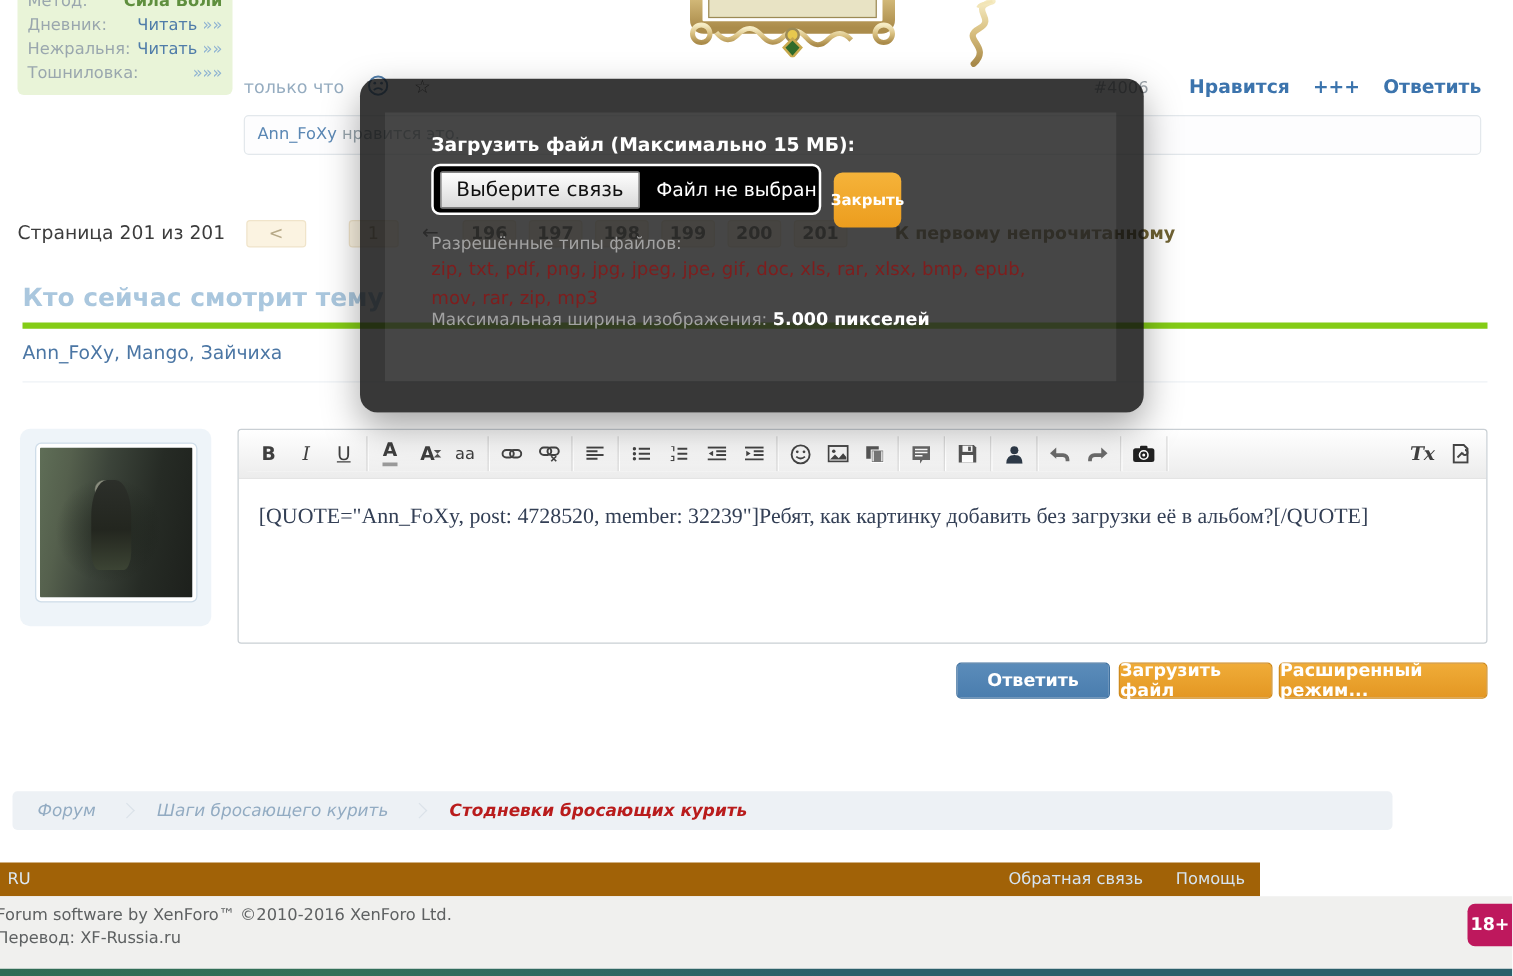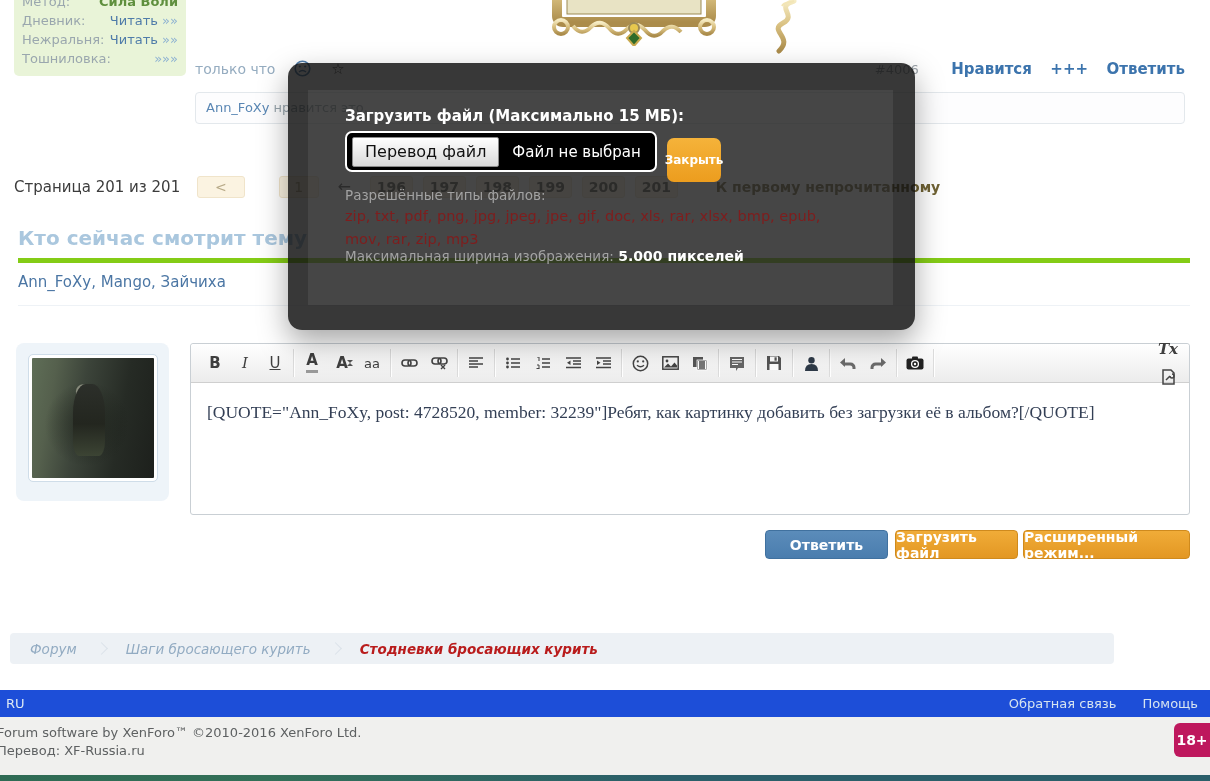--- a/index.html
+++ b/index.html
@@ -78,21 +78,21 @@
   .tb-b{font-weight:bold;}
   .tb-i{font-style:italic;font-family:"DejaVu Serif",serif;}
   .tb-u{text-decoration:underline;}
   .tb-color{font-weight:bold;border-bottom:3px solid #9a9a9a;line-height:14px;height:17px;}
   .tb-size{font-weight:bold;position:relative;}
   .tb-size::after{content:"";position:absolute;right:-5px;top:6px;border:3px solid transparent;
                   border-bottom-color:#555;}
   .tb-size::before{content:"";position:absolute;right:-5px;bottom:6px;border:3px solid transparent;
                   border-top-color:#555;}
   .tb-font{font-size:13px;}
-  .tb-right{margin-left:auto;display:flex;flex-direction:column;}
+  .tb-right{margin-left:auto;display:flex;}
   .tb-tx{font-family:"DejaVu Serif",serif;font-style:italic;font-weight:bold;}
   .ed-body{padding:14px 16px;font-family:"Liberation Serif","DejaVu Serif",serif;
            font-size:17.5px;color:#333f55;line-height:30px;cursor:text;height:110px;}
 
   
   .btnrow{position:absolute;left:190px;top:530px;width:1000px;height:30px;}
   .btn{position:absolute;top:0;height:29px;border-radius:4px;color:#fff;font-size:14px;
        font-weight:bold;display:flex;align-items:center;justify-content:center;cursor:pointer;
        box-sizing:border-box;}
   .btn-blue{left:575px;width:123px;background:linear-gradient(#5b8cba,#4a7dae);border:1px solid #40719f;}
@@ -101,21 +101,21 @@
 
   
   .breadcrumb{position:absolute;left:10px;top:633px;width:1104px;height:31px;background:#edf1f5;
               border-radius:4px;display:flex;align-items:center;font-size:13.5px;font-style:italic;}
   .bc-item{color:#92abc2;padding:0 20px;cursor:pointer;}
   .bc-item.bc-last{color:#b91c1c;font-weight:bold;}
   .bc-sep{width:8px;height:8px;border-top:1px solid #dbe2e9;border-right:1px solid #dbe2e9;
           transform:rotate(45deg);}
 
   
-  .langbar{position:absolute;left:0;top:690px;width:1210px;height:27px;background:#1d4ed8;
+  .langbar{position:absolute;left:0;top:690px;width:1008px;height:27px;background:#a16207;
            font-size:13px;line-height:27px;}
   .lb-lang{color:#dce8f3;margin-left:6px;cursor:pointer;}
   .lb-links{position:absolute;right:12px;top:0;}
   .lb-link{color:#d6e4f0;margin-left:22px;cursor:pointer;}
   .footer{position:absolute;left:0;top:717px;width:1210px;height:58px;background:#f0f0ee;
           font-size:13px;color:#5e6162;}
   .ft-line1{position:absolute;left:-3px;top:8px;}
   .ft-line2{position:absolute;left:-3px;top:26px;}
   .age{position:absolute;right:0px;top:6px;width:36px;height:34px;background:#be185d;
        border-radius:6px 0 0 6px;color:#fff;font-weight:bold;font-size:14px;
@@ -429,21 +429,21 @@
     <div class="ft-line1">Forum software by XenForo™ ©2010-2016 XenForo Ltd.</div>
     <div class="ft-line2">Перевод: XF-Russia.ru</div>
     <div class="age">18+</div>
   </div>
   <div class="tealbar"></div>
 
   <div class="dialog">
     <div class="dlg-inner"></div>
     <div class="dlg-title">Загрузить файл (Максимально 15 МБ):</div>
     <div class="dlg-file">
-      <span class="dlg-choose">Перевод файл</span>
+      <span class="dlg-choose">Выберите связь</span>
       <span class="dlg-nofile">Файл не выбран</span>
     </div>
     <div class="dlg-close">Закрыть</div>
     <div class="dlg-grey dlg-allowed-label">Разрешённые типы файлов:</div>
     <div class="dlg-allowed">zip, txt, pdf, png, jpg, jpeg, jpe, gif, doc, xls, rar, xlsx, bmp, epub, mov, rar, zip, mp3</div>
     <div class="dlg-maxw">
       <span class="dlg-grey">Максимальная ширина изображения:</span>
       <span class="dlg-white-b">5.000 пикселей</span>
     </div>
   </div>

